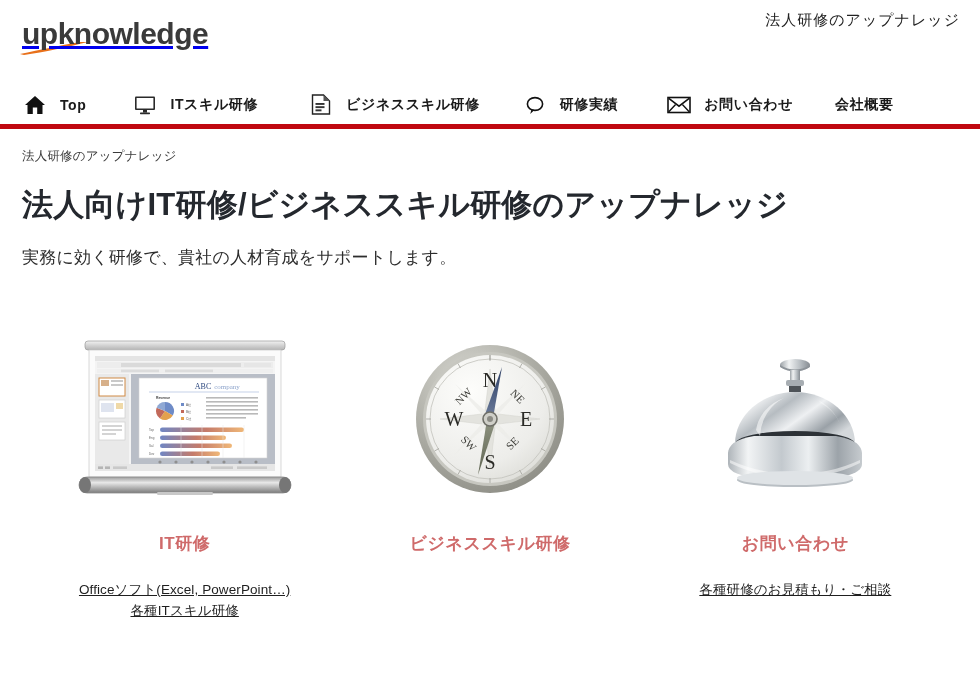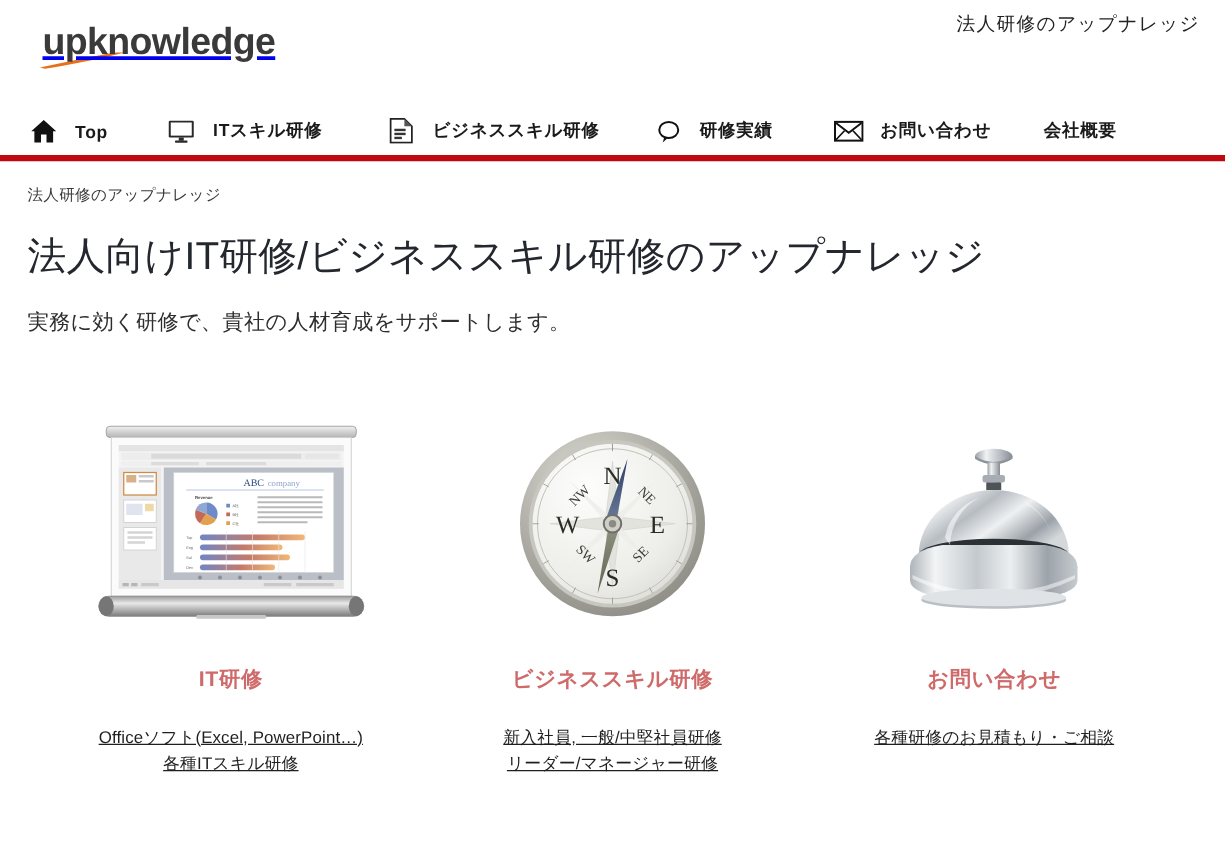--- a/index.html
+++ b/index.html
@@ -16,21 +16,20 @@
     color: #2b2b2b;
     -webkit-font-smoothing: antialiased;
   }
 
   
   .header {
     position: relative;
     height: 85px;
     box-sizing: border-box;
     padding: 0 18px;
-    margin-left: 12px;
   }
   .logo {
     position: absolute;
     left: 22px;
     top: 17px;
     width: 210px;
     height: 44px;
   }
   .logo-text {
     font-family: "Liberation Sans", "DejaVu Sans", sans-serif;
@@ -112,21 +111,21 @@
   .content { padding: 0 22px; }
   .breadcrumb {
     margin-top: 19px;
     font-size: 12.5px;
     color: #3b3b3b;
     letter-spacing: 0.2px;
   }
   .hero-title {
     margin-top: 20px;
     font-size: 31px;
-    font-weight: normal;
+    font-weight: bold;
     color: #24282e;
     letter-spacing: 0.2px;
     line-height: 40px;
   }
   .hero-sub {
     font-size: 17px;
     color: #2d2d2d;
     letter-spacing: 0.2px;
     line-height: 24px;
   }
@@ -449,24 +448,20 @@
             <text x="52" y="103" transform="rotate(45 52 103)">SW</text>
           </g>
 
           <path d="M76 76 L71.5 70 L88 24 L79.5 72 Z" fill="url(#needleN)"></path>
           <path d="M76 76 L80.5 82 L64 132 L72.5 80 Z" fill="url(#needleS)"></path>
           <circle cx="76" cy="76" r="7" fill="#cfcfc8" stroke="#6f6f68" stroke-width="1.6"></circle>
           <circle cx="76" cy="76" r="3" fill="#8b8b84"></circle>
         </svg>
       </div>
       <div class="card-title">ビジネススキル研修</div>
-      <div class="card-desc">
-        <div>新入社員, 一般/中堅社員研修</div>
-        <div>リーダー/マネージャー研修</div>
-      </div>
     </div>
 
     <div class="card">
       <div class="card-media">
         <svg class="bell" viewBox="0 0 150 150" aria-hidden="true">
           <defs>
             <linearGradient id="domeG" x1="0" y1="0" x2="1" y2="0.6">
               <stop offset="0" stop-color="#c9cdd0"></stop>
                 <stop offset="0.18" stop-color="#f7f8f9"></stop>
               <stop offset="0.42" stop-color="#b6bcc1"></stop>

